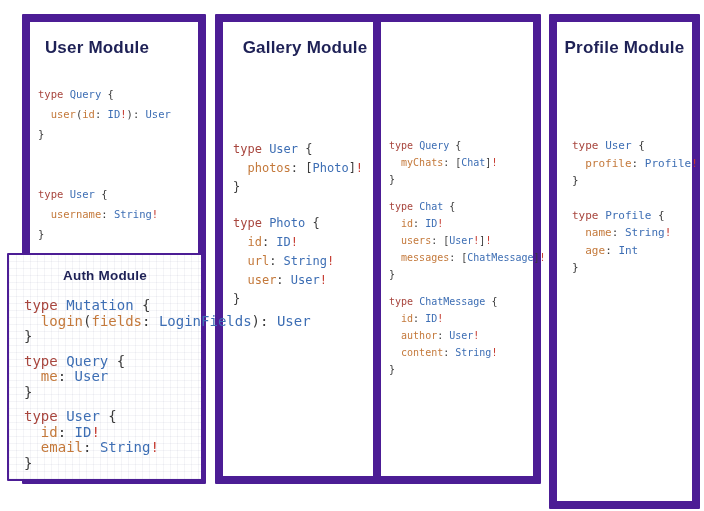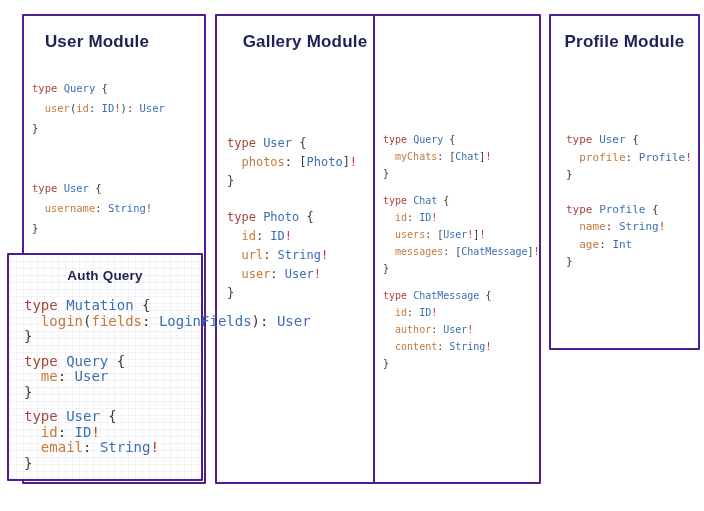--- a/index.html
+++ b/index.html
@@ -2,26 +2,26 @@
 <html><head>
 <meta charset="utf-8">
 <style>
   html,body { margin:0; padding:0; background:#ffffff; }
   .canvas {
     position:relative; width:704px; height:511px; background:#ffffff;
     font-family:"Liberation Sans", sans-serif; overflow:hidden;
   }
   .panel {
     position:absolute; background:#ffffff; box-sizing:border-box;
-    border:2px solid #4c1d95; border-radius:1px;
+    border:8px solid #4c1d95; border-radius:1px;
   }
   #panel-user    { left:22px;  top:14px;  width:184px; height:470px; }
   #panel-gallery { left:215px; top:14px;  width:180px; height:470px; }
   #panel-chat    { left:373px; top:14px;  width:168px; height:470px; }
-  #panel-profile { left:549px; top:14px;  width:151px; height:336px; }
+  #panel-profile { left:549px; top:14px;  width:151px; height:495px; }
   #panel-auth    {
     left:7px; top:253px; width:196px; height:228px;
     border-width:2px; z-index:5;
     background-image:
       repeating-linear-gradient(0deg,  rgba(37,42,99,0.05) 0 1px, transparent 1px 7px),
       repeating-linear-gradient(90deg, rgba(37,42,99,0.05) 0 1px, transparent 1px 7px);
   }
   .panel-title {
     margin:0; color:#1e2156; font-weight:bold; font-size:17px;
     text-align:center; padding-top:16px; letter-spacing:0.2px;
@@ -70,17 +70,17 @@
   <div class="panel" id="panel-chat">
     <div class="code"><div class="cblock"><div class="cline"><span class="tk-k">type</span><span class="tk-p"> </span><span class="tk-t">Query</span><span class="tk-p"> {</span></div><div class="cline"><span class="tk-p">  </span><span class="tk-f">myChats</span><span class="tk-p">: [</span><span class="tk-t">Chat</span><span class="tk-p">]</span><span class="tk-b">!</span></div><div class="cline"><span class="tk-p">}</span></div></div><div class="cblock"><div class="cline"><span class="tk-k">type</span><span class="tk-p"> </span><span class="tk-t">Chat</span><span class="tk-p"> {</span></div><div class="cline"><span class="tk-p">  </span><span class="tk-f">id</span><span class="tk-p">: </span><span class="tk-t">ID</span><span class="tk-b">!</span></div><div class="cline"><span class="tk-p">  </span><span class="tk-f">users</span><span class="tk-p">: [</span><span class="tk-t">User</span><span class="tk-b">!</span><span class="tk-p">]</span><span class="tk-b">!</span></div><div class="cline"><span class="tk-p">  </span><span class="tk-f">messages</span><span class="tk-p">: [</span><span class="tk-t">ChatMessage</span><span class="tk-p">]</span><span class="tk-b">!</span></div><div class="cline"><span class="tk-p">}</span></div></div><div class="cblock"><div class="cline"><span class="tk-k">type</span><span class="tk-p"> </span><span class="tk-t">ChatMessage</span><span class="tk-p"> {</span></div><div class="cline"><span class="tk-p">  </span><span class="tk-f">id</span><span class="tk-p">: </span><span class="tk-t">ID</span><span class="tk-b">!</span></div><div class="cline"><span class="tk-p">  </span><span class="tk-f">author</span><span class="tk-p">: </span><span class="tk-t">User</span><span class="tk-b">!</span></div><div class="cline"><span class="tk-p">  </span><span class="tk-f">content</span><span class="tk-p">: </span><span class="tk-t">String</span><span class="tk-b">!</span></div><div class="cline"><span class="tk-p">}</span></div></div></div>
   </div>
 
   <div class="panel" id="panel-profile">
     <h2 class="panel-title">Profile Module</h2>
     <div class="code"><div class="cblock"><div class="cline"><span class="tk-k">type</span><span class="tk-p"> </span><span class="tk-t">User</span><span class="tk-p"> {</span></div><div class="cline"><span class="tk-p">  </span><span class="tk-f">profile</span><span class="tk-p">: </span><span class="tk-t">Profile</span><span class="tk-b">!</span></div><div class="cline"><span class="tk-p">}</span></div></div><div class="cblock"><div class="cline"><span class="tk-k">type</span><span class="tk-p"> </span><span class="tk-t">Profile</span><span class="tk-p"> {</span></div><div class="cline"><span class="tk-p">  </span><span class="tk-f">name</span><span class="tk-p">: </span><span class="tk-t">String</span><span class="tk-b">!</span></div><div class="cline"><span class="tk-p">  </span><span class="tk-f">age</span><span class="tk-p">: </span><span class="tk-t">Int</span></div><div class="cline"><span class="tk-p">}</span></div></div></div>
   </div>
 
   <div class="panel" id="panel-auth">
-    <h2 class="panel-title">Auth Query</h2>
+    <h2 class="panel-title">Auth Module</h2>
     <div class="code"><div class="cblock"><div class="cline"><span class="tk-k">type</span><span class="tk-p"> </span><span class="tk-t">Mutation</span><span class="tk-p"> {</span></div><div class="cline"><span class="tk-p">  </span><span class="tk-f">login</span><span class="tk-p">(</span><span class="tk-f">fields</span><span class="tk-p">: </span><span class="tk-t">LoginFields</span><span class="tk-p">): </span><span class="tk-t">User</span></div><div class="cline"><span class="tk-p">}</span></div></div><div class="cblock"><div class="cline"><span class="tk-k">type</span><span class="tk-p"> </span><span class="tk-t">Query</span><span class="tk-p"> {</span></div><div class="cline"><span class="tk-p">  </span><span class="tk-f">me</span><span class="tk-p">: </span><span class="tk-t">User</span></div><div class="cline"><span class="tk-p">}</span></div></div><div class="cblock"><div class="cline"><span class="tk-k">type</span><span class="tk-p"> </span><span class="tk-t">User</span><span class="tk-p"> {</span></div><div class="cline"><span class="tk-p">  </span><span class="tk-f">id</span><span class="tk-p">: </span><span class="tk-t">ID</span><span class="tk-b">!</span></div><div class="cline"><span class="tk-p">  </span><span class="tk-f">email</span><span class="tk-p">: </span><span class="tk-t">String</span><span class="tk-b">!</span></div><div class="cline"><span class="tk-p">}</span></div></div></div>
   </div>
 
 </div>
 
 </body></html>

